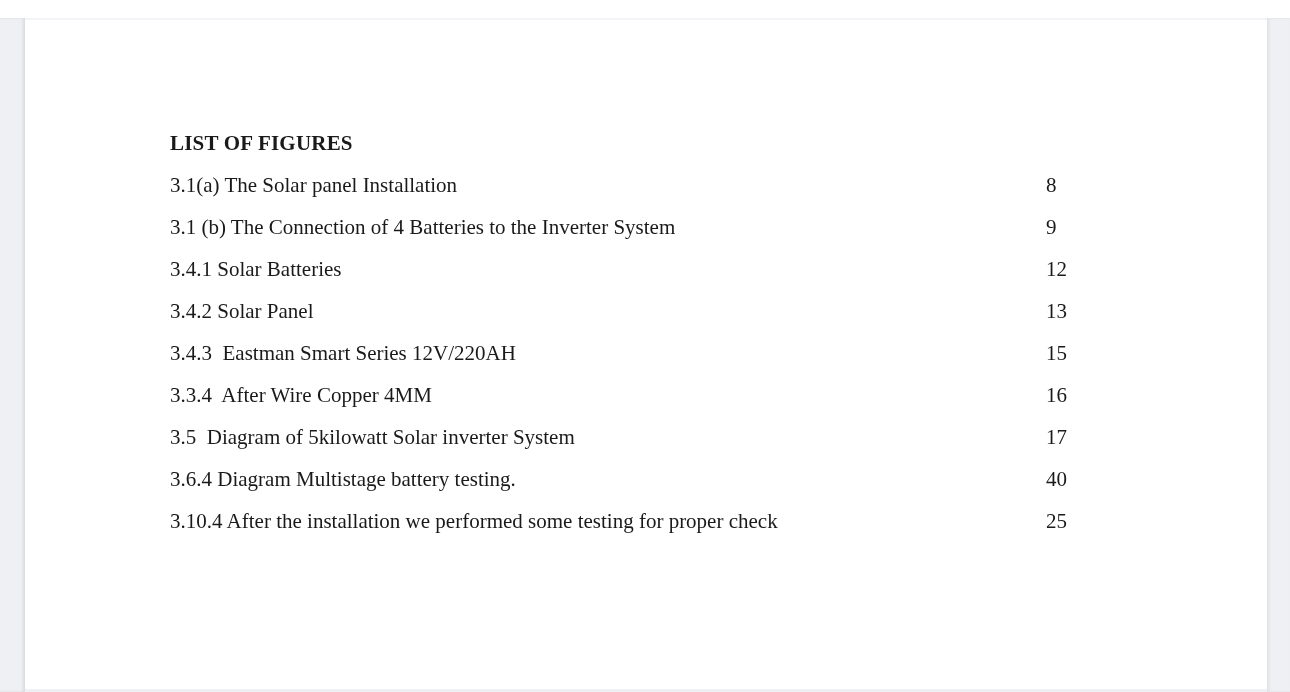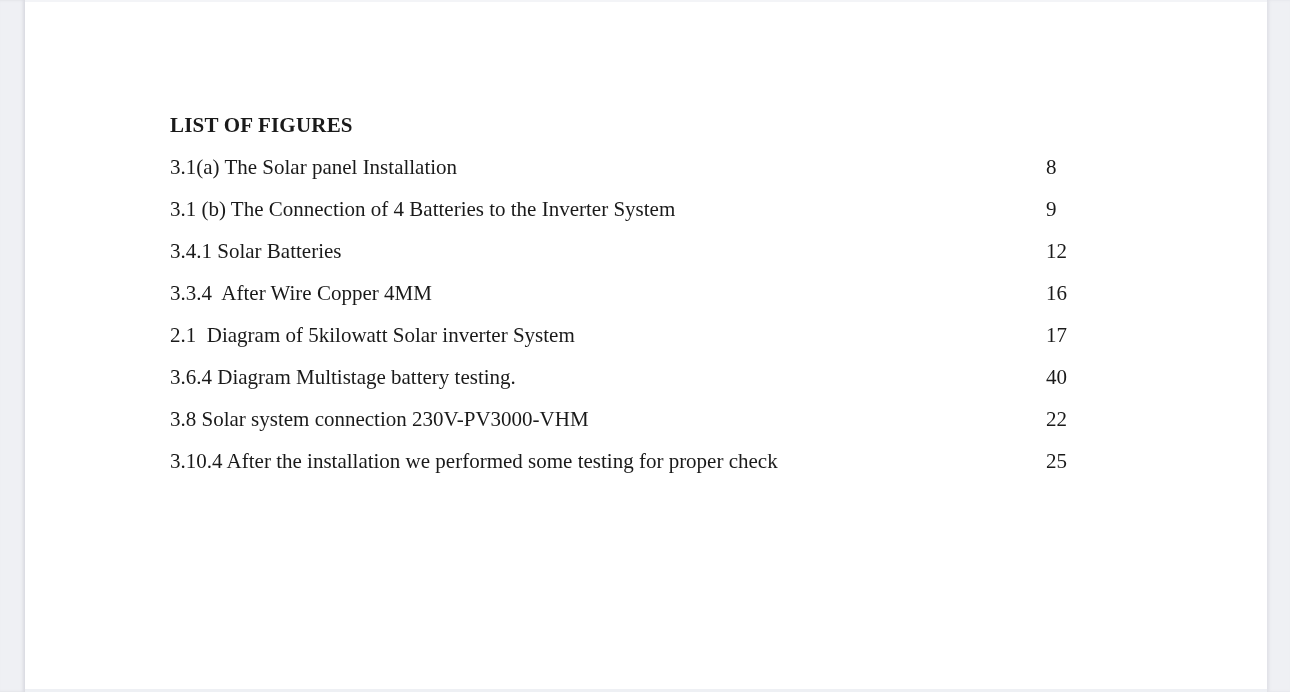--- a/index.html
+++ b/index.html
@@ -12,20 +12,21 @@
     background: #ffffff;
     font-family: "Liberation Serif", "DejaVu Serif", serif;
     color: #1a1a1a;
     overflow: hidden;
     position: relative;
   }
   .viewer {
     position: absolute;
     inset: 0;
     background: #ffffff;
+    margin-top: 18px;
   }
   .gutter {
     position: absolute;
     top: 0;
     bottom: 0;
     width: 25px;
     background: #eff0f4;
   }
   .gutter-left {
     left: 0;
@@ -101,34 +102,38 @@
     </div>
     <div class="entry-row">
       <span class="entry-label">3.1 (b) The Connection of 4 Batteries to the Inverter System</span>
       <span class="entry-page">9</span>
     </div>
     <div class="entry-row">
       <span class="entry-label">3.4.1 Solar Batteries</span>
       <span class="entry-page">12</span>
     </div>
     <div class="entry-row">
+      <span class="entry-label">3.4.2 Solar Panel</span>
+      <span class="entry-page">13</span>
+    </div>
+    <div class="entry-row">
+      <span class="entry-label">3.4.3  Eastman Smart Series 12V/220AH</span>
+      <span class="entry-page">15</span>
+    </div>
+    <div class="entry-row">
       <span class="entry-label">3.3.4  After Wire Copper 4MM</span>
       <span class="entry-page">16</span>
     </div>
     <div class="entry-row">
-      <span class="entry-label">2.1  Diagram of 5kilowatt Solar inverter System</span>
+      <span class="entry-label">3.5  Diagram of 5kilowatt Solar inverter System</span>
       <span class="entry-page">17</span>
     </div>
     <div class="entry-row">
       <span class="entry-label">3.6.4 Diagram Multistage battery testing.</span>
       <span class="entry-page">40</span>
-    </div>
-    <div class="entry-row">
-      <span class="entry-label">3.8 Solar system connection 230V-PV3000-VHM</span>
-      <span class="entry-page">22</span>
     </div>
     <div class="entry-row">
       <span class="entry-label">3.10.4 After the installation we performed some testing for proper check</span>
       <span class="entry-page">25</span>
     </div>
 
   </div>
 </div>
 
 </body></html>

